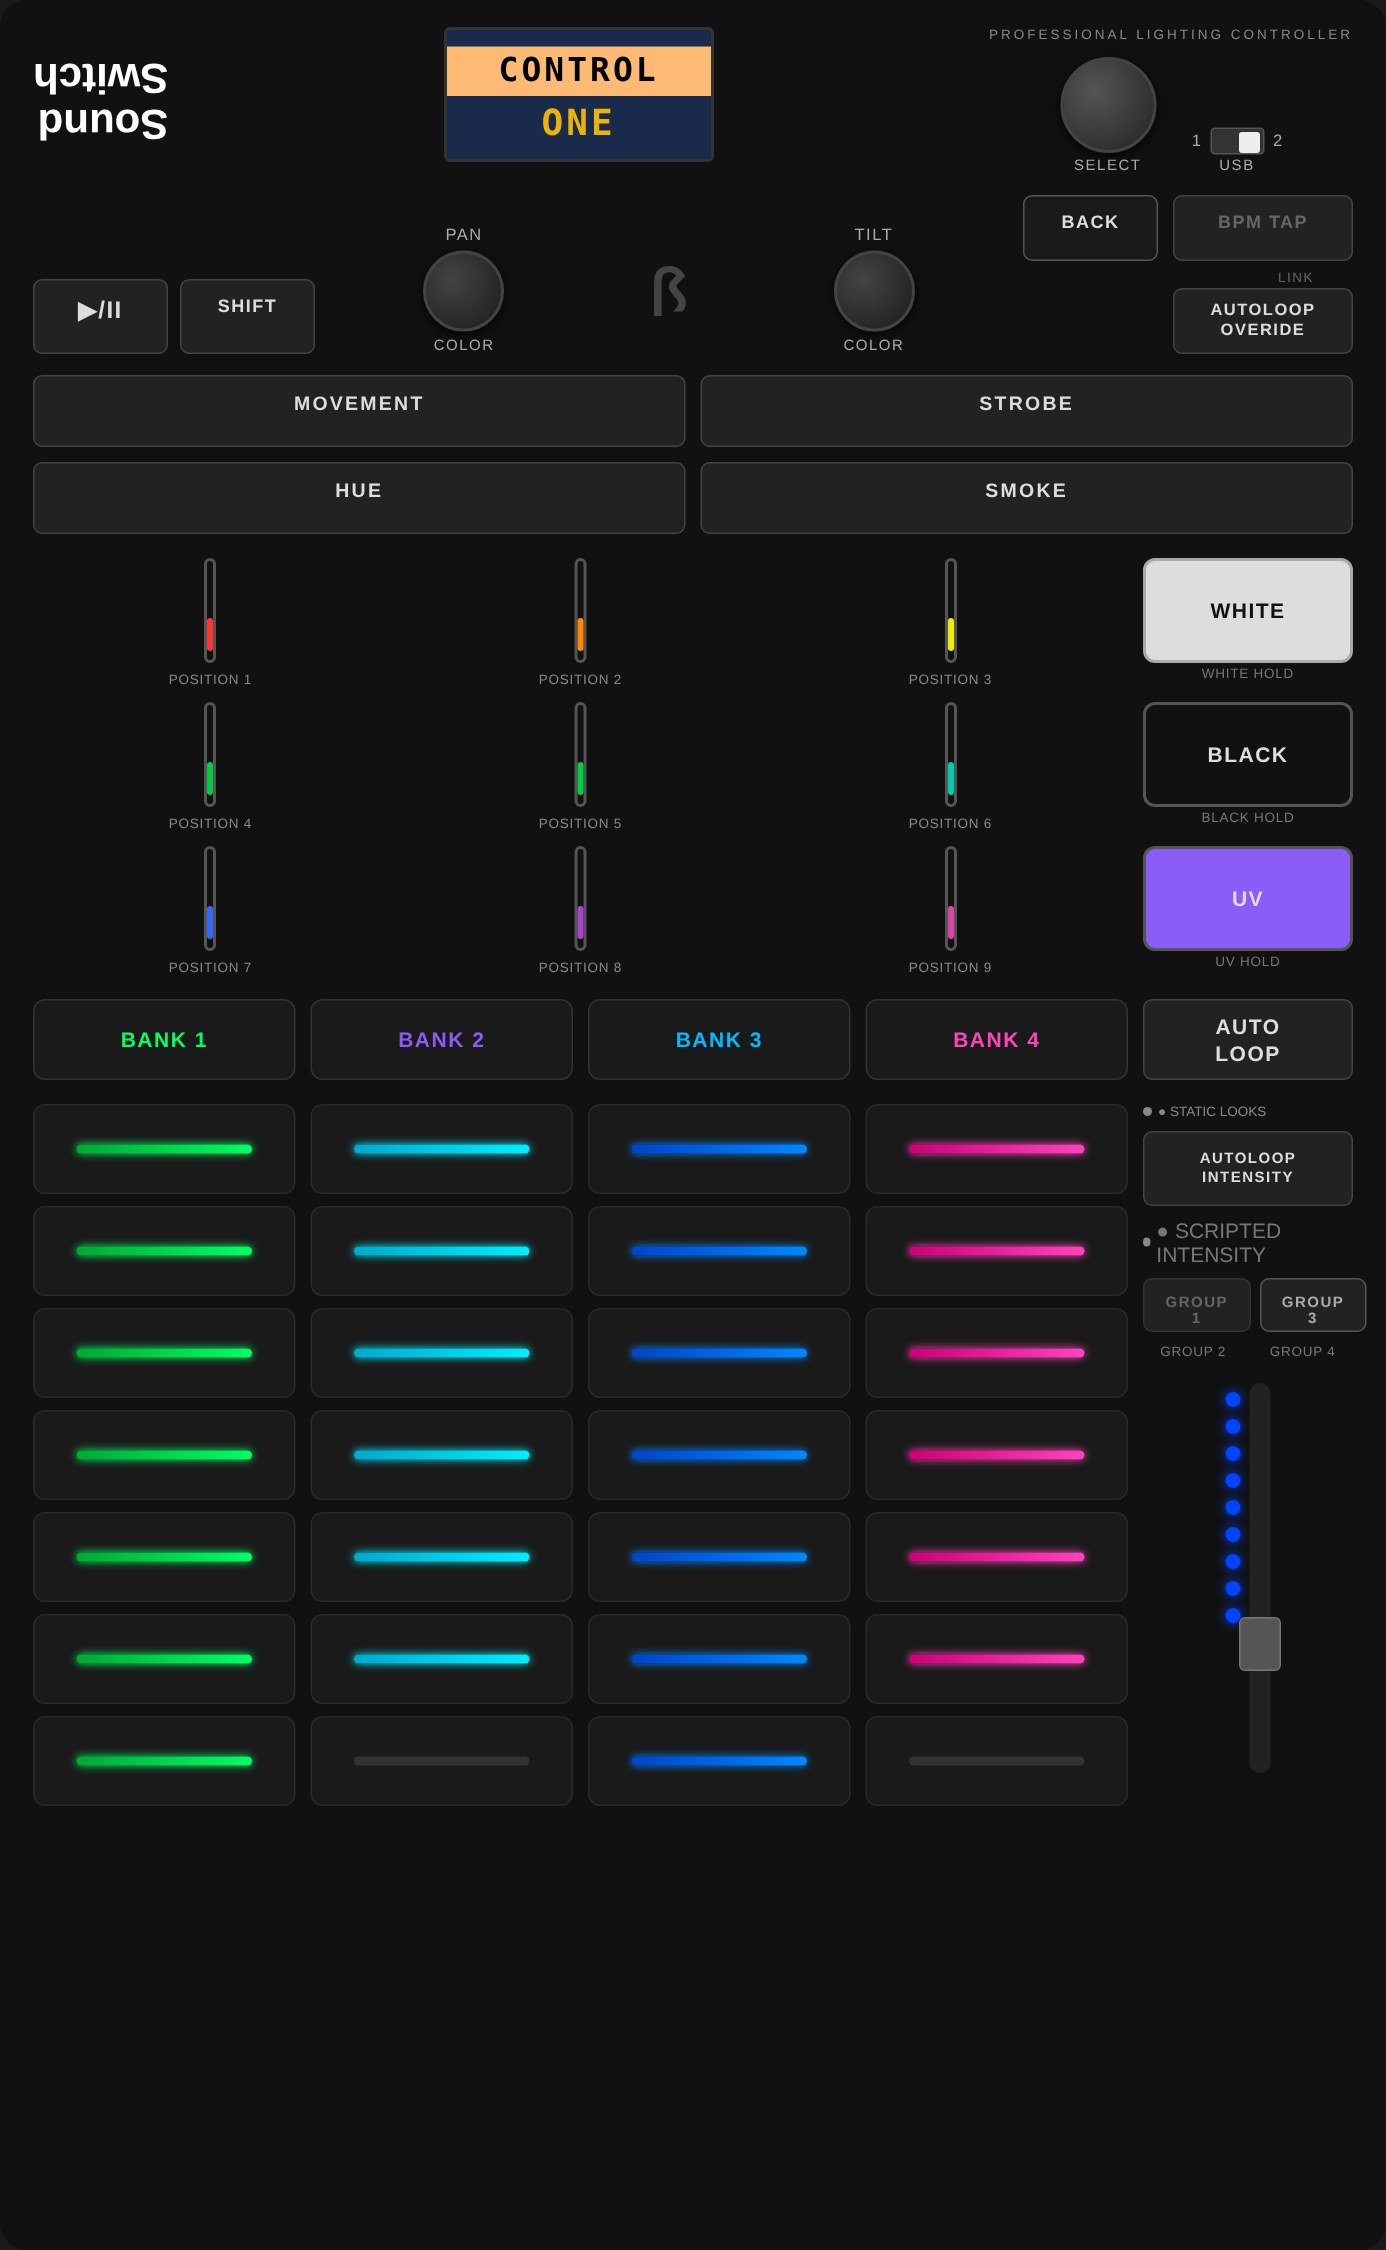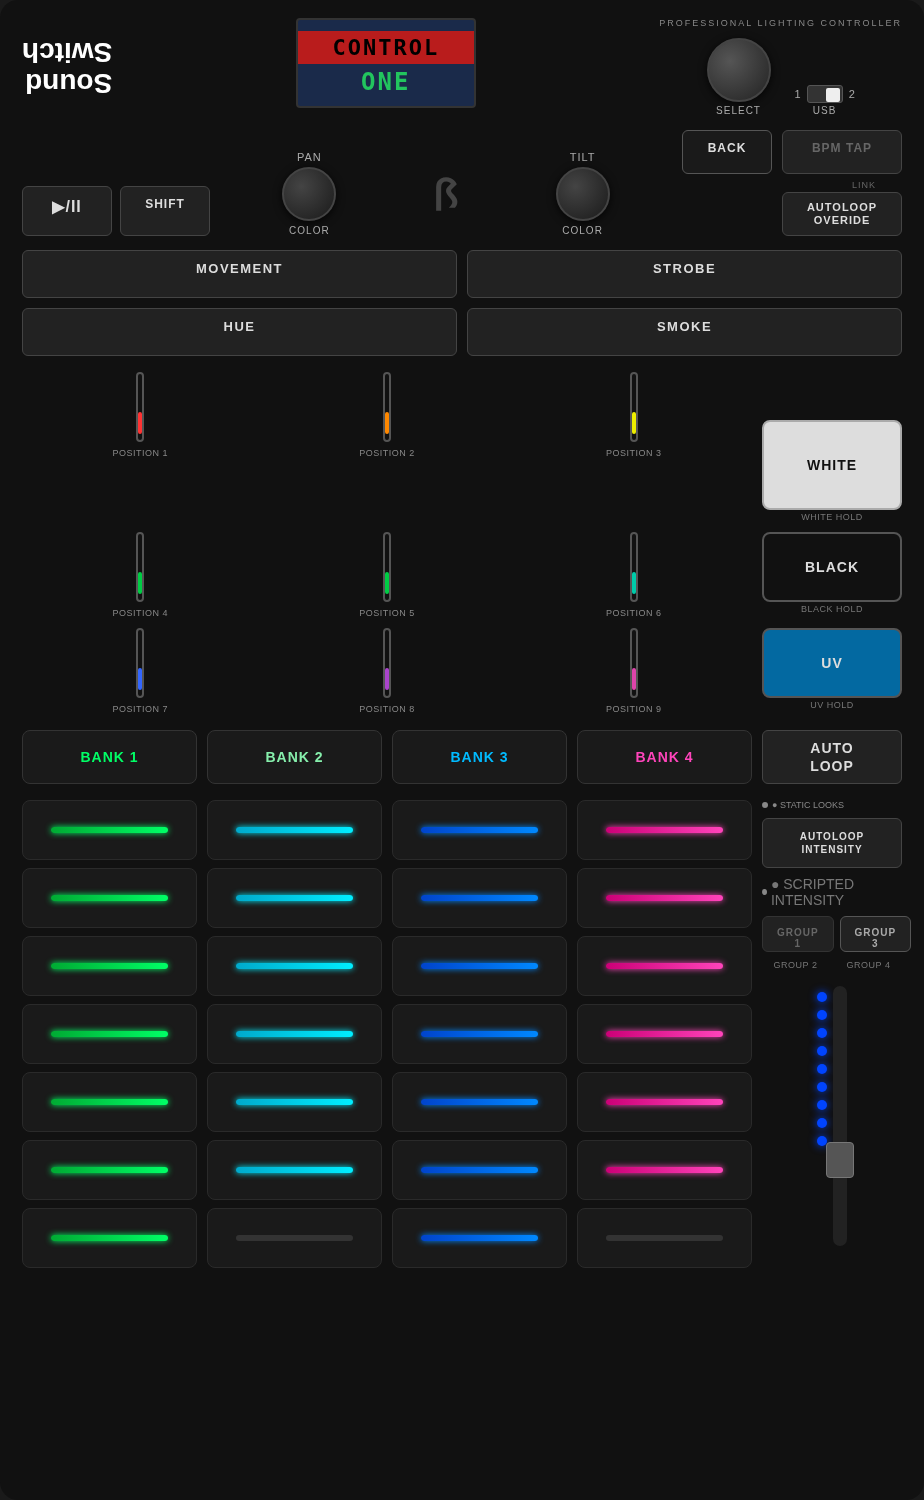--- a/index.html
+++ b/index.html
@@ -46,31 +46,31 @@
       border-radius: 4px;
       width: 180px;
       height: 90px;
       display: flex;
       flex-direction: column;
       align-items: center;
       justify-content: center;
       font-family: monospace;
     }
     .display-top {
-      background: #b91c1c;
+      background: #fdba74;
       color: #000;
       font-size: 22px;
       font-weight: bold;
       width: 100%;
       text-align: center;
       padding: 4px 0;
       letter-spacing: 2px;
     }
     .display-bottom {
-      color: #22c55e;
+      color: #eab308;
       font-size: 24px;
       font-weight: bold;
       letter-spacing: 2px;
       margin-top: 4px;
     }
     .right-header {
       display: flex;
       flex-direction: column;
       align-items: center;
       gap: 6px;
@@ -272,21 +272,21 @@
     .btn-black {
       background: #111;
       color: #ddd;
       border: 2px solid #555;
       height: 70px;
       font-size: 14px;
       font-weight: bold;
       border-radius: 8px;
     }
     .btn-uv {
-      background: #0369a1;
+      background: #8b5cf6;
       color: #ddd;
       border: 2px solid #555;
       height: 70px;
       font-size: 14px;
       font-weight: bold;
       border-radius: 8px;
     }
     .small-label-below {
       color: #777;
       font-size: 9px;
@@ -300,21 +300,21 @@
       border: 1.5px solid #333;
       cursor: pointer;
       display: flex;
       align-items: center;
       justify-content: center;
       font-size: 14px;
       font-weight: bold;
       letter-spacing: 1px;
     }
     .bank-1 { color: #00ff66; }
-    .bank-2 { color: #86efac; }
+    .bank-2 { color: #8b5cf6; }
     .bank-3 { color: #00bbff; }
     .bank-4 { color: #ff44bb; }
     .dot-label {
       color: #888;
       font-size: 9px;
       display: flex;
       align-items: center;
       gap: 4px;
     }
     .dot {
@@ -568,21 +568,21 @@
     </div>
 
     <div class="pos-group">
       <div class="position-btn pos-yellow">
         <div class="position-btn-inner"></div>
       </div>
       <span class="pos-label">POSITION 3</span>
     </div>
 
     <div class="right-item">
-      <div class="btn-white btn" style="width:100%; height:90px; display:flex; align-items:center; justify-content:center;margin-top:48px;">WHITE</div>
+      <div class="btn-white btn" style="width:100%; height:70px; display:flex; align-items:center; justify-content:center;">WHITE</div>
       <span class="small-label-below">WHITE HOLD</span>
     </div>
 
     <div class="pos-group">
       <div class="position-btn pos-green1">
         <div class="position-btn-inner"></div>
       </div>
       <span class="pos-label">POSITION 4</span>
     </div>
 

